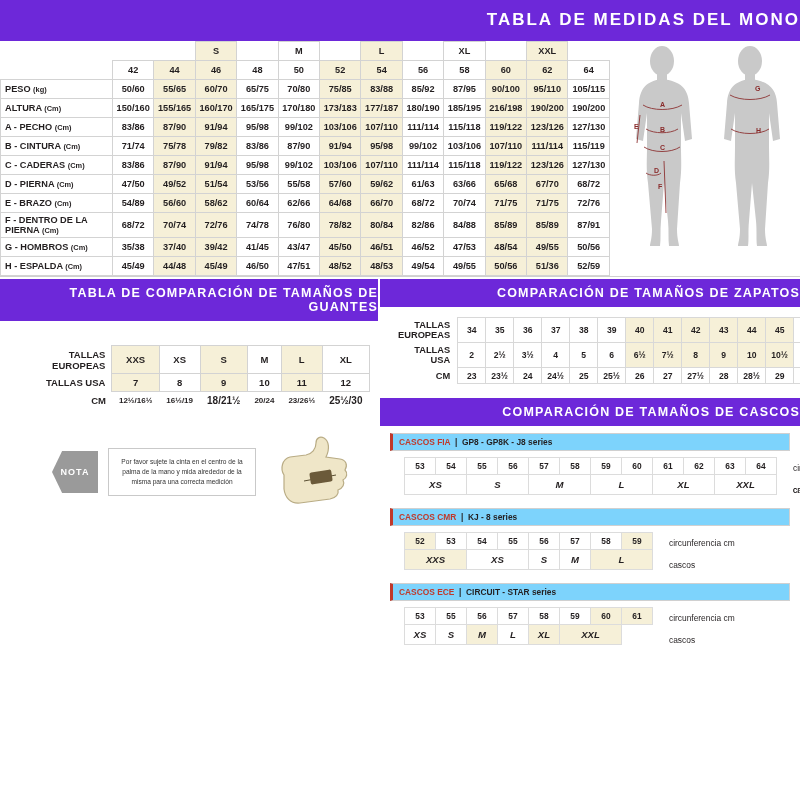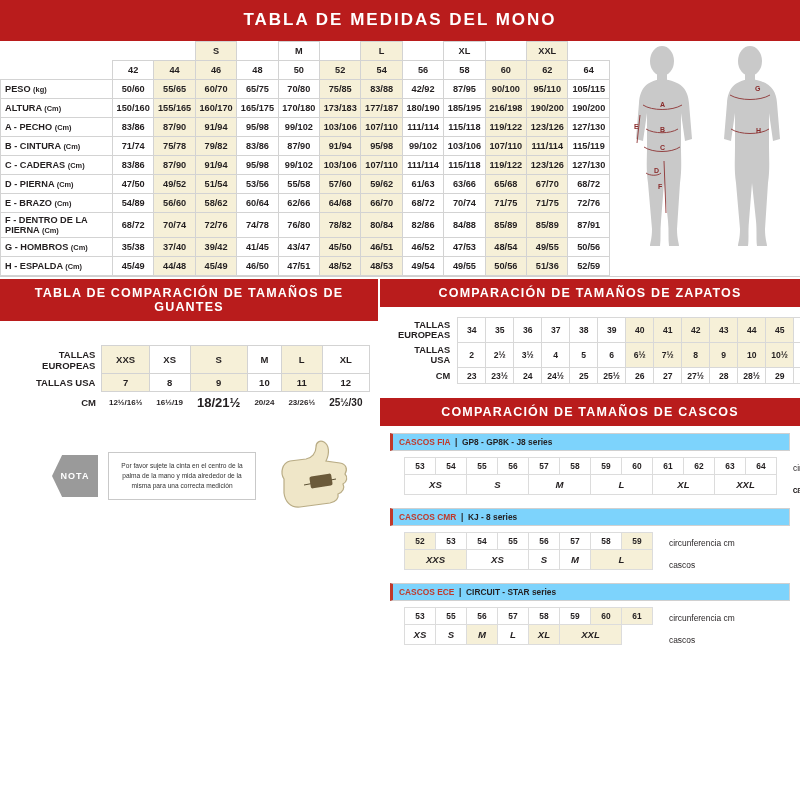--- a/index.html
+++ b/index.html
@@ -1,21 +1,21 @@
 <!DOCTYPE html>
 <html><head>
 <meta charset="utf-8">
 <style>
   html,body{margin:0;padding:0;background:#fff;}
   body{width:800px;height:800px;font-family:"Liberation Sans",sans-serif;color:#231f20;}
   .page{position:relative;width:800px;height:800px;}
 
   
   .banner{
-    background:#b91c1c;color:#fff;text-align:center;
+    background:#6d28d9;color:#fff;text-align:right;
     font-weight:bold;letter-spacing:2px;
   }
   .banner.main{font-size:17px;padding:10px 0 11px;}
   .banner.sub{font-size:12.5px;padding:7px 0 7px;letter-spacing:1.2px;}
 
   
   .suit-wrap{display:flex;border-bottom:1px solid #cfcfcf;}
   .suit-left{width:610px;}
   .suit-right{width:190px;position:relative;background:#fff;}
 
@@ -145,21 +145,21 @@
 
         <tr>
           <td class="lbl"><span>PESO</span> <small>(kg)</small></td>
           <td>50/60</td>
           <td class="hl">55/65</td>
           <td class="hl">60/70</td>
           <td>65/75</td>
           <td>70/80</td>
           <td class="hl">75/85</td>
           <td class="hl">83/88</td>
-          <td>42/92</td>
+          <td>85/92</td>
           <td>87/95</td>
           <td class="hl">90/100</td>
           <td class="hl">95/110</td>
           <td>105/115</td>
         </tr>
         <tr>
           <td class="lbl"><span>ALTURA</span> <small>(Cm)</small></td>
           <td>150/160</td>
           <td class="hl">155/165</td>
           <td class="hl">160/170</td>
@@ -358,21 +358,21 @@
             <td>8</td>
             <td class="hl">9</td>
             <td>10</td>
             <td class="hl">11</td>
             <td>12</td>
           </tr>
           <tr>
             <td class="rowlbl">CM</td>
             <td style="border:none;font-size:8px">12½/16½</td>
             <td style="border:none;font-size:8px">16½/19</td>
-            <td style="border:none;font-size:13px">18/21½</td>
+            <td style="border:none;font-size:10px">18/21½</td>
             <td style="border:none;font-size:8px">20/24</td>
             <td style="border:none;font-size:8px">23/26½</td>
             <td style="border:none;font-size:10px">25½/30</td>
           </tr>
         </tbody>
           </table>
 
         <div class="note-row">
           <div class="note-arrow">
             <span>NOTA</span>

